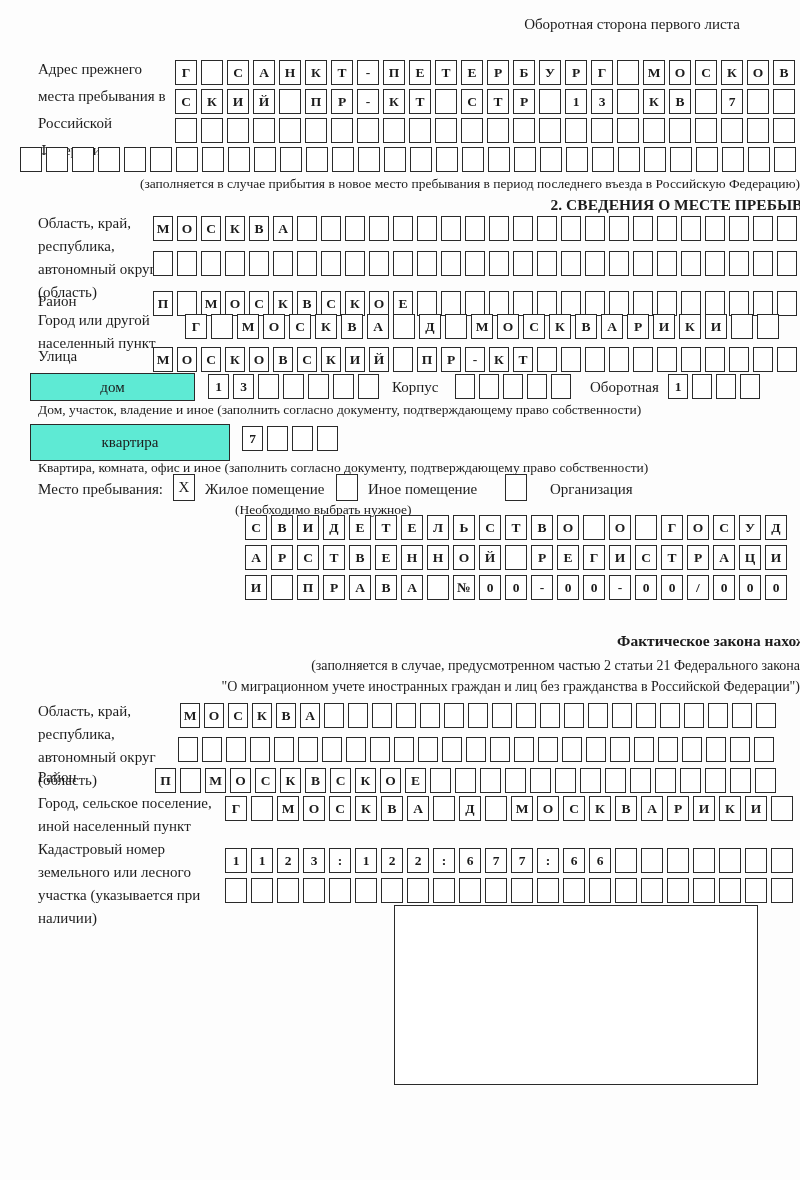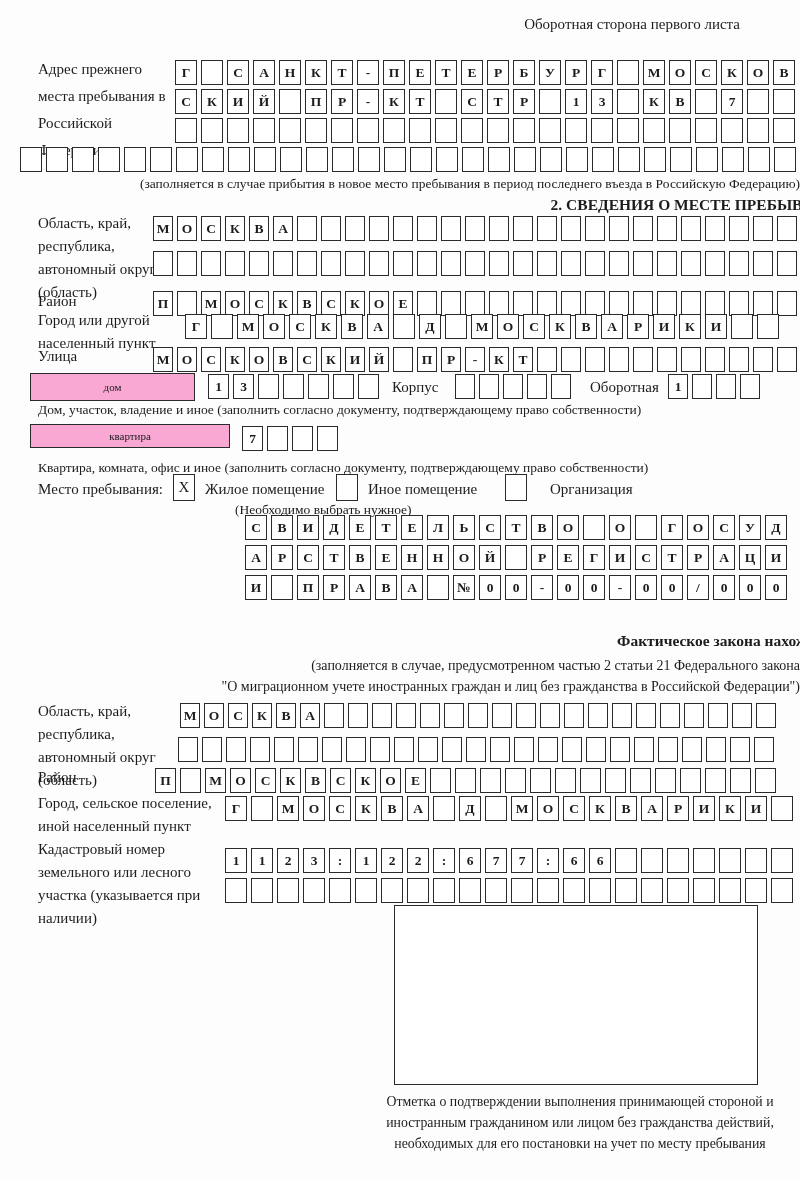--- a/index.html
+++ b/index.html
@@ -26,21 +26,21 @@
     display: flex; align-items: center; justify-content: center;
     font-size: 13.5px; font-weight: bold; background: #fff;
     flex: 0 0 auto;
   }
   .cells-lg .cell { width: 22px; }
   .cells-md .cell { width: 21px; }
   .bigbox {
     box-sizing: border-box;
     border: 1.6px solid #2a2a2a;
     display: flex; align-items: center; justify-content: center;
-    font-size: 11px; background: #f9a8d4;
+    font-size: 15px; background: #5eead4;
   }
   .checkbox {
     box-sizing: border-box;
     width: 22px; height: 27px;
     border: 1.6px solid #2a2a2a;
     display: flex; align-items: center; justify-content: center;
     font-size: 15px; background: #fff;
   }
   .stampbox { box-sizing: border-box; border: 1.7px solid #2a2a2a; background: #fff; }
 </style>
@@ -337,21 +337,21 @@
     </div>
   <div class="abs lbl-tight" style="left:590px; top:376px;">Оборотная</div>
   <div class="abs cellrow" style="left:668px; top:374px;">
       <span class="cell">1</span>
       <span class="cell"></span>
       <span class="cell"></span>
       <span class="cell"></span>
     </div>
   <div class="abs note" style="left:38px; top:402px;">Дом, участок, владение и иное (заполнить согласно документу, подтверждающему право собственности)</div>
 
-  <div class="abs bigbox" style="left:30px; top:424px; width:200px; height:24px;">
+  <div class="abs bigbox" style="left:30px; top:424px; width:200px; height:37px;">
       <span>квартира</span>
     </div>
   <div class="abs cellrow cells-md" style="left:242px; top:426px;">
       <span class="cell">7</span>
       <span class="cell"></span>
       <span class="cell"></span>
       <span class="cell"></span>
     </div>
   <div class="abs note" style="left:38px; top:460px;">Квартира, комната, офис и иное (заполнить согласно документу, подтверждающему право собственности)</div>
 
@@ -593,15 +593,14 @@
       <span class="cell"></span>
       <span class="cell"></span>
       <span class="cell"></span>
       <span class="cell"></span>
       <span class="cell"></span>
       <span class="cell"></span>
       <span class="cell"></span>
     </div>
 
   <div class="abs stampbox" style="left:394px; top:905px; width:364px; height:180px;"></div>
-  <div class="abs" style="left:375px; top:1092px; width:410px; text-align:center; font-size:13.8px; line-height:1.52;">Отметка о подтверждении выполнения принимающей стороной и иностранным гражданином или лицом без гражданства действий, необходимых для его постановки на учет по месту пребывания</div>
 
 </div>
 
 </body></html>

